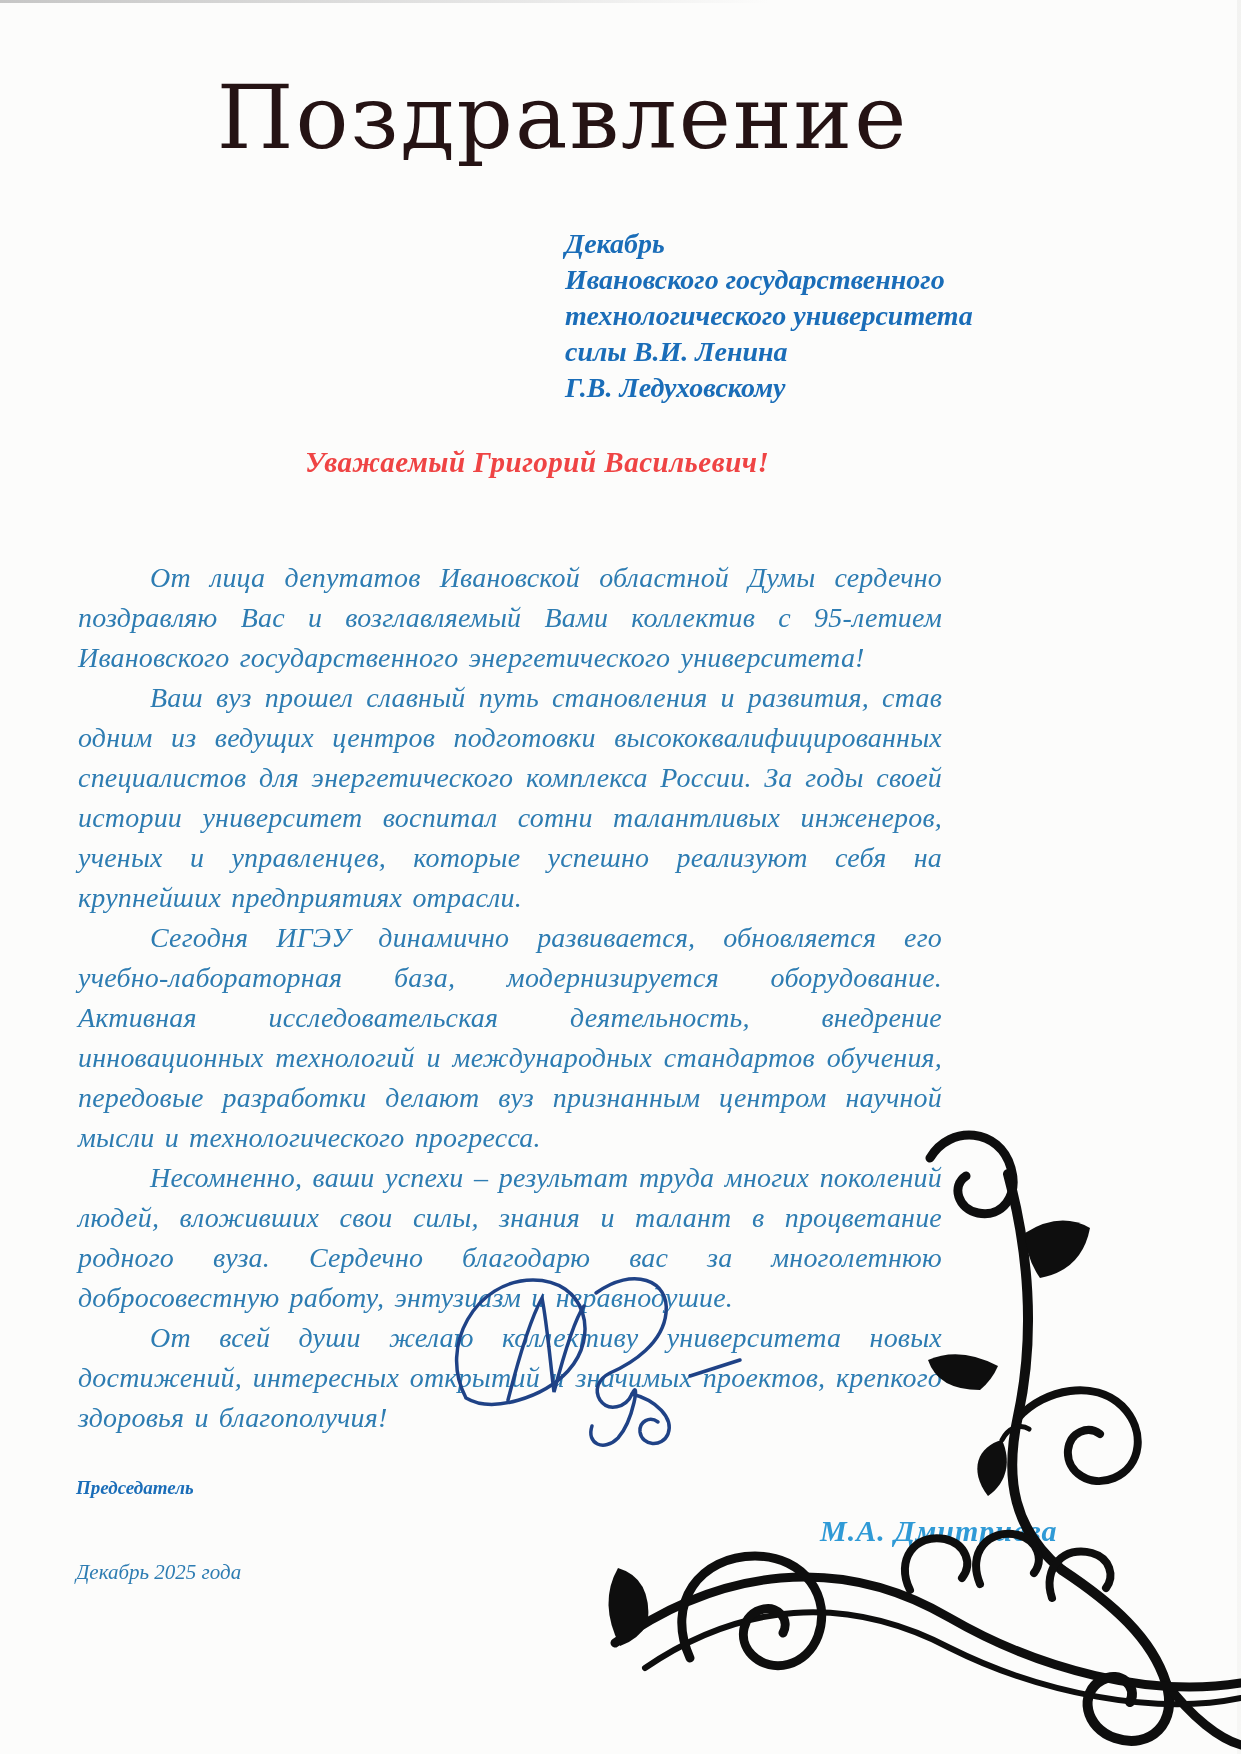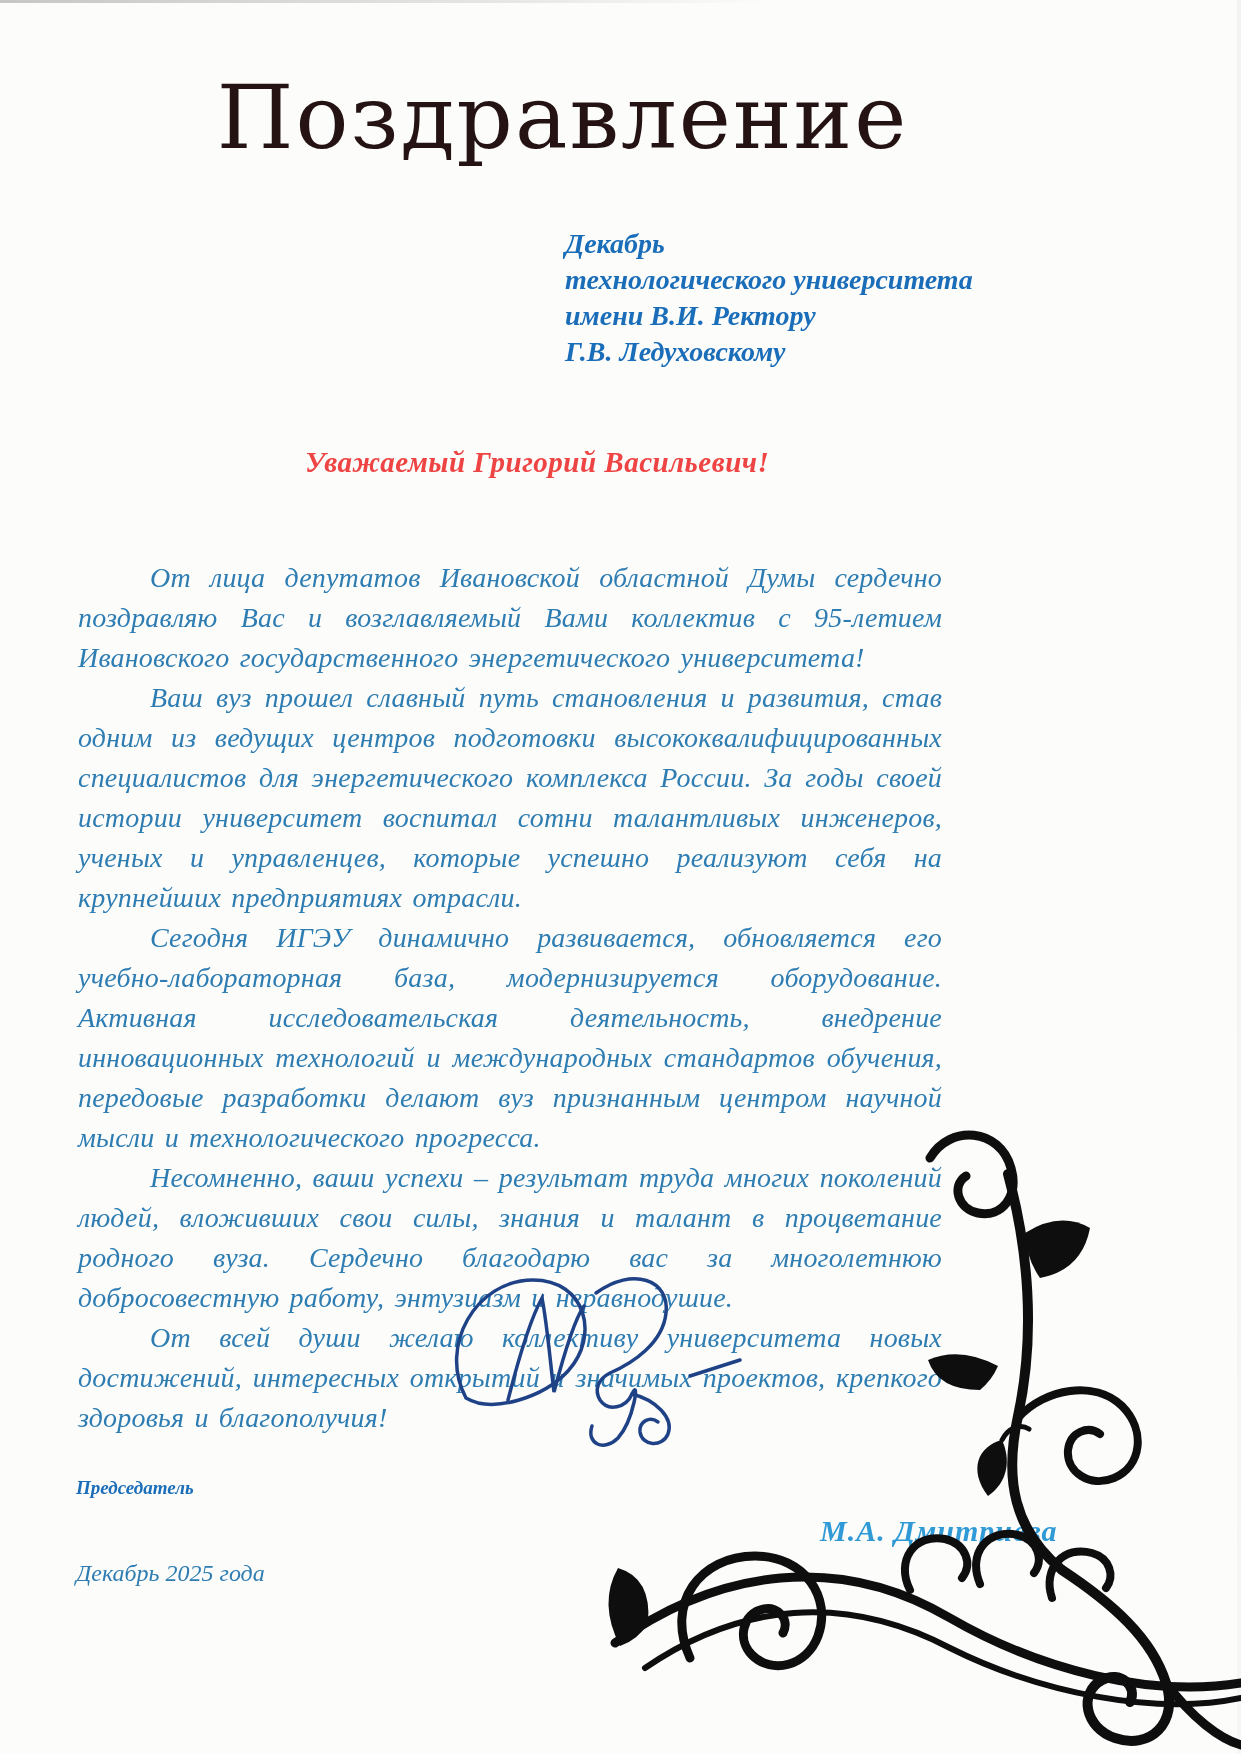--- a/index.html
+++ b/index.html
@@ -45,42 +45,43 @@
     letter-spacing:.2px;word-spacing:3px;
   }
   .letter-body p{margin:0;text-indent:72px;}
   .sign-role{
     position:absolute;top:1466px;left:76px;
     font-size:19px;font-weight:bold;font-style:italic;
     line-height:43px;color:#1a6db8;
   }
   .sign-date{
     position:absolute;top:1560px;left:76px;
-    font-size:24px;font-style:italic;color:#2d7cb2;
+    font-size:21px;font-style:italic;color:#2d7cb2;
   }
   .sign-name{
     position:absolute;top:1514px;left:820px;
     font-size:30px;font-weight:bold;font-style:italic;
     color:#2f9ad6;letter-spacing:1px;
   }
   .signature-svg{position:absolute;left:448px;top:1258px;}
   .flourish-svg{position:absolute;left:590px;top:1098px;}
 </style>
 </head>
 <body>
 
 <div class="scan-edge-top"></div>
 <div class="scan-edge-right"></div>
 
 <div class="page-title">Поздравление</div>
 
 <div class="recipient">
   <div>Декабрь</div>
+  <div>Ивановского государственного</div>
   <div>технологического университета</div>
-  <div>имени В.И. Ректору</div>
+  <div>силы В.И. Ленина</div>
   <div>Г.В. Ледуховскому</div>
 </div>
 
 <div class="salutation">Уважаемый Григорий Васильевич!</div>
 
 <div class="letter-body">
   <p>От лица депутатов Ивановской областной Думы сердечно поздравляю Вас и возглавляемый Вами коллектив с 95-летием Ивановского государственного энергетического университета!</p>
   <p>Ваш вуз прошел славный путь становления и развития, став одним из ведущих центров подготовки высококвалифицированных специалистов для энергетического комплекса России. За годы своей истории университет воспитал сотни талантливых инженеров, ученых и управленцев, которые успешно реализуют себя на крупнейших предприятиях отрасли.</p>
   <p>Сегодня ИГЭУ динамично развивается, обновляется его учебно-лабораторная база, модернизируется оборудование. Активная исследовательская деятельность, внедрение инновационных технологий и международных стандартов обучения, передовые разработки делают вуз признанным центром научной мысли и технологического прогресса.</p>
   <p>Несомненно, ваши успехи – результат труда многих поколений людей, вложивших свои силы, знания и талант в процветание родного вуза. Сердечно благодарю вас за многолетнюю добросовестную работу, энтузиазм и неравнодушие.</p>

